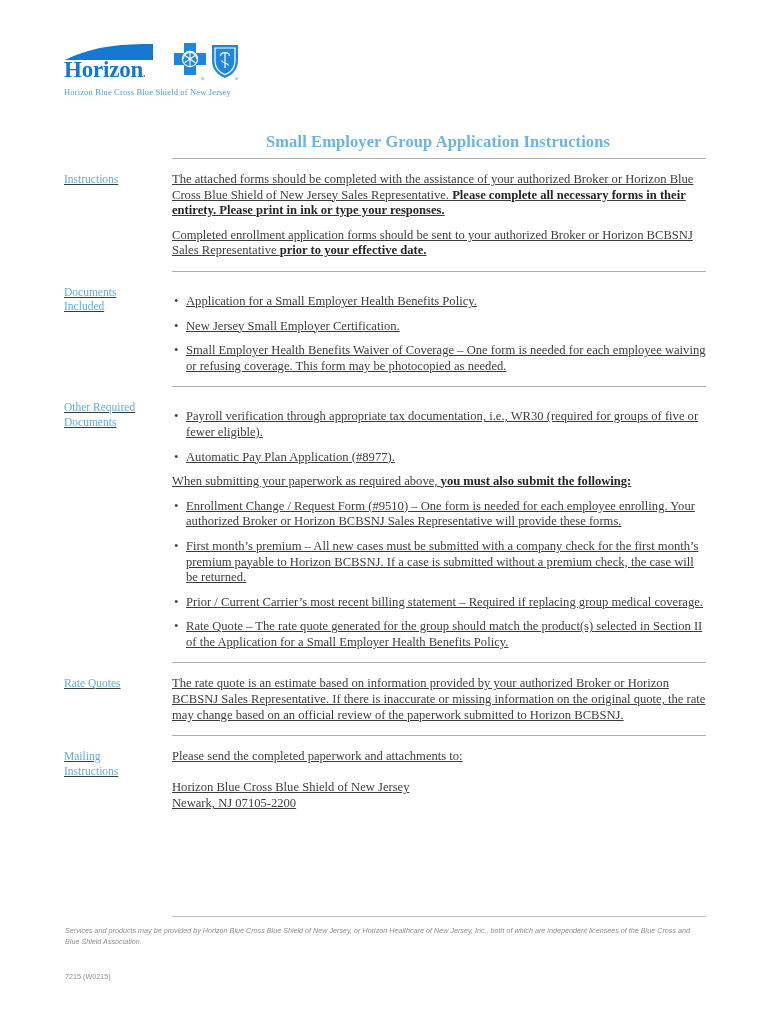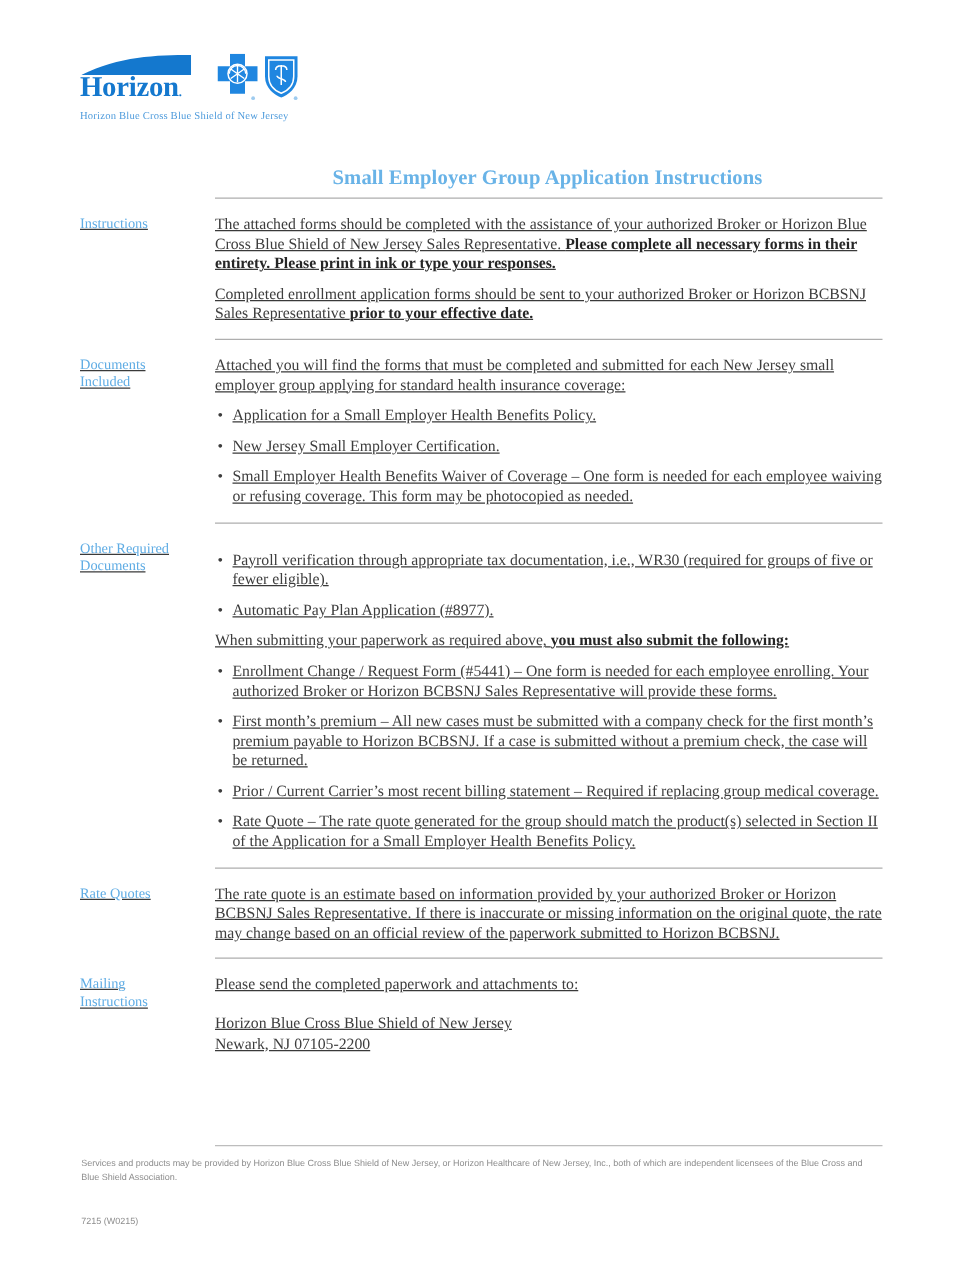--- a/index.html
+++ b/index.html
@@ -184,20 +184,21 @@
     left: 65px;
     top: 926px;
     width: 640px;
   }
   .footer .legal {
     font-family: "Liberation Sans", sans-serif;
     font-size: 7.2px;
     line-height: 10.5px;
     color: #8d8d8d;
     margin: 0;
+    font-style: italic;
   }
   .footer .formnum {
     font-family: "Liberation Sans", sans-serif;
     font-size: 7.2px;
     color: #8d8d8d;
     margin: 25px 0 0 0;
   }
 </style>
 </head>
 <body>
@@ -255,21 +256,20 @@
   </div>
 
   <div class="rule"></div>
 
   <div class="section">
     <div class="side-label">
       <span>Documents</span>
       <span>Included</span>
     </div>
     <div class="body-col">
-      <p class="para tight">Attached you will find the forms that must be completed and submitted for each New Jersey small employer group applying for standard health insurance coverage:</p>
       <ul class="bullets">
         <li><span class="bullet-dot">•</span><span>Application for a Small Employer Health Benefits Policy.</span></li>
         <li><span class="bullet-dot">•</span><span>New Jersey Small Employer Certification.</span></li>
         <li><span class="bullet-dot">•</span><span>Small Employer Health Benefits Waiver of Coverage – One form is needed for each employee waiving or refusing coverage.  This form may be photocopied as needed.</span></li>
       </ul>
     </div>
   </div>
 
   <div class="rule"></div>
 
@@ -281,21 +281,21 @@
     <div class="body-col">
 
       <ul class="bullets">
         <li><span class="bullet-dot">•</span><span>Payroll verification through appropriate tax documentation, i.e., WR30 (required for groups of five or fewer eligible).</span></li>
         <li><span class="bullet-dot">•</span><span>Automatic Pay Plan Application (#8977).</span></li>
       </ul>
 
       <p class="para" style="margin-top:9px;margin-bottom:0;"><span>When submitting your paperwork as required above, </span><b>you must also submit the following:</b></p>
 
       <ul class="bullets">
-        <li><span class="bullet-dot">•</span><span>Enrollment Change / Request Form (#5441) – One form is needed for each employee enrolling.  Your authorized Broker or Horizon BCBSNJ Sales Representative will provide these forms.</span></li>
+        <li><span class="bullet-dot">•</span><span>Enrollment Change / Request Form (#9510) – One form is needed for each employee enrolling.  Your authorized Broker or Horizon BCBSNJ Sales Representative will provide these forms.</span></li>
         <li><span class="bullet-dot">•</span><span>First month’s premium – All new cases must be submitted with a company check for the first month’s premium payable to Horizon BCBSNJ.  If a case is submitted without a premium check, the case will be returned.</span></li>
         <li><span class="bullet-dot">•</span><span>Prior / Current Carrier’s most recent billing statement – Required if replacing group medical coverage.</span></li>
         <li><span class="bullet-dot">•</span><span>Rate Quote – The rate quote generated for the group should match the product(s) selected in Section II of the Application for a Small Employer Health Benefits Policy.</span></li>
       </ul>
     </div>
   </div>
 
   <div class="rule"></div>
 
   <div class="section">

